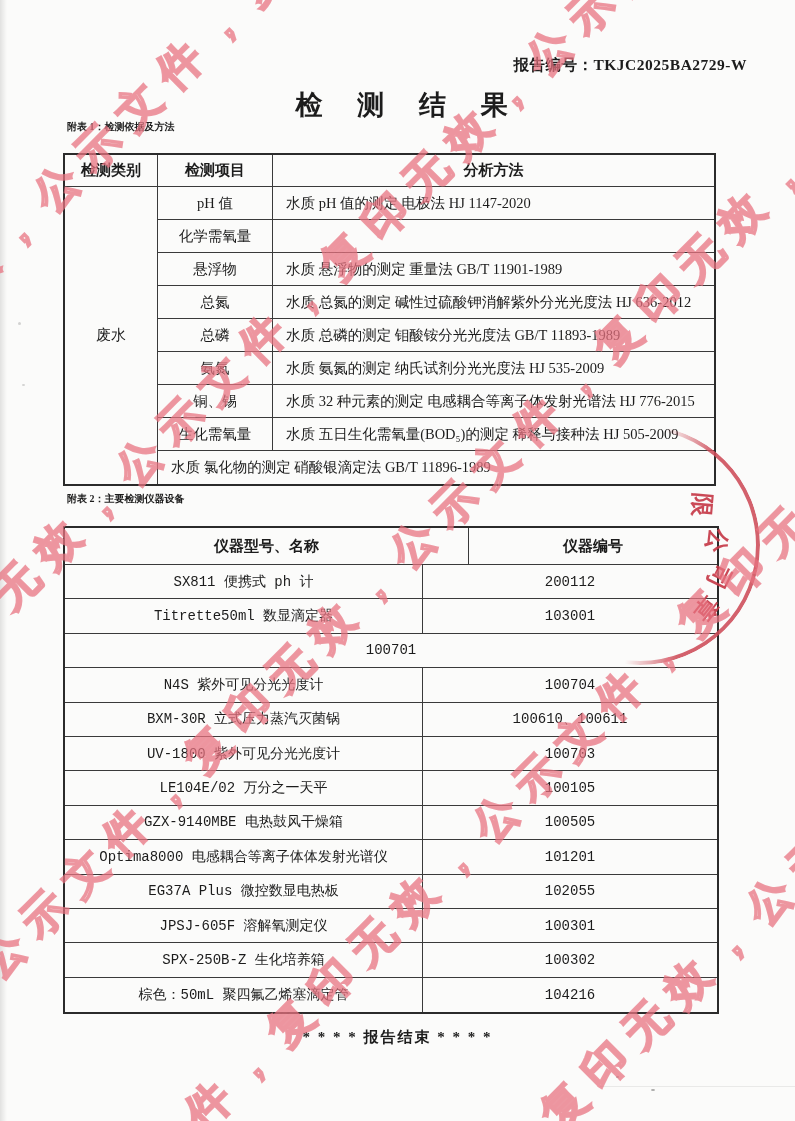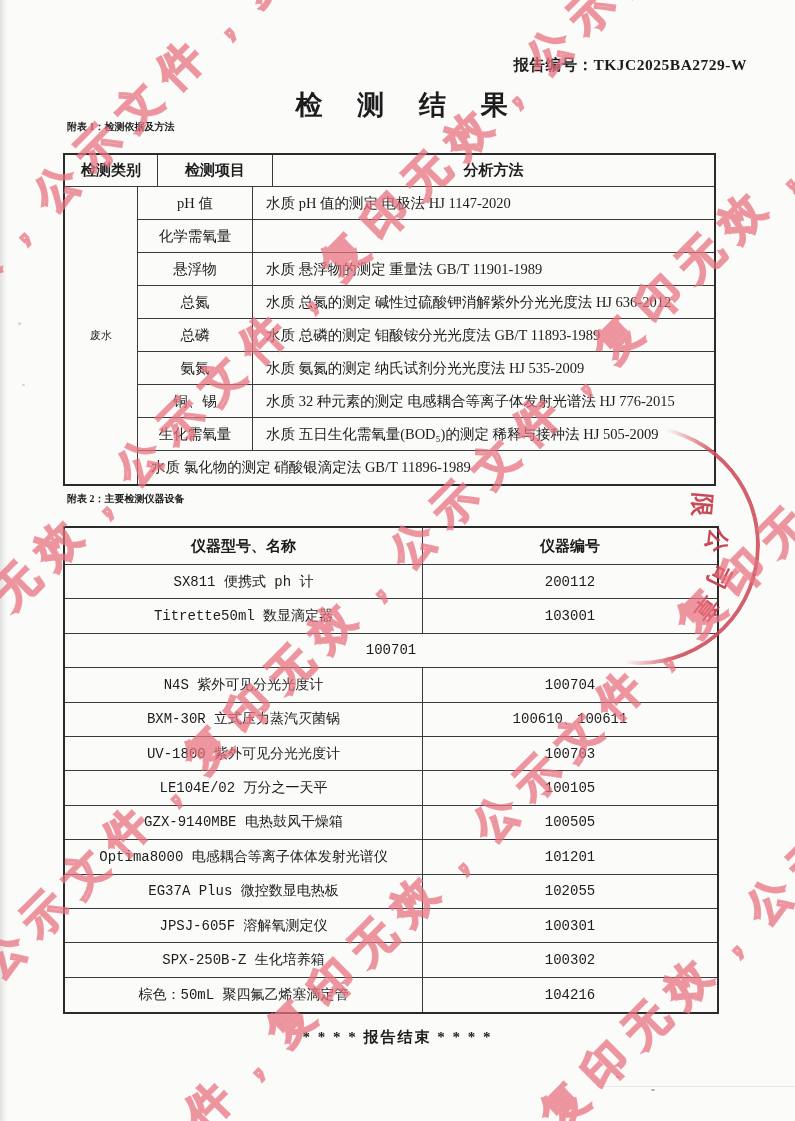--- a/index.html
+++ b/index.html
@@ -31,32 +31,32 @@
   .cap2{top:492px;}
 
   
   .t1{position:absolute;left:63px;top:153px;width:653px;border:2px solid #2b2b2b;font-size:14.5px;}
   .t1-head{display:flex;height:32px;border-bottom:1.4px solid #3a3a3a;font-weight:700;font-size:15px;}
   .t1-head>div{display:flex;align-items:center;justify-content:center;text-align:right;}
   .t1 .w-cat{width:93px;border-right:1.4px solid #3a3a3a;flex:none;}
   .t1 .w-item{width:115px;border-right:1.4px solid #3a3a3a;flex:none;}
   .t1 .w-method{flex:1;}
   .t1-body{display:flex;}
-  .t1-cat{width:73px;flex:none;border-right:1.4px solid #3a3a3a;display:flex;align-items:center;justify-content:center;font-size:11px;}
+  .t1-cat{width:93px;flex:none;border-right:1.4px solid #3a3a3a;display:flex;align-items:center;justify-content:center;font-size:15px;}
   .t1-rows{flex:1;min-width:0;}
   .t1-row{display:flex;height:33px;border-bottom:1.4px solid #3a3a3a;}
   .t1-row:last-child{border-bottom:none;}
   .t1-row .item{width:115px;flex:none;border-right:1.4px solid #3a3a3a;display:flex;align-items:center;justify-content:center;}
   .t1-row .method{flex:1;display:flex;align-items:center;padding-left:13px;white-space:nowrap;overflow:hidden;}
 
   
   .t2{position:absolute;left:63px;top:526px;width:656px;border:2px solid #2b2b2b;font-size:14.5px;}
   .t2-head{display:flex;height:37px;border-bottom:1.4px solid #3a3a3a;font-weight:700;font-size:15px;}
   .t2-head>div{display:flex;align-items:center;justify-content:center;}
-  .t2 .w-name{width:358px;flex:none;border-right:1.4px solid #3a3a3a;}
+  .t2 .w-name{width:404px;flex:none;border-right:1.4px solid #3a3a3a;}
   .t2 .w-num{flex:1;}
   .t2-row{display:flex;height:34.4px;border-bottom:1.4px solid #3a3a3a;
     font-family:"Liberation Mono","DejaVu Sans Mono",monospace;font-size:14px;}
   .t2-row:last-child{border-bottom:none;}
   .t2-row .name{width:358px;flex:none;border-right:1.4px solid #3a3a3a;display:flex;align-items:center;justify-content:center;white-space:nowrap;}
   .t2-row .num{flex:1;display:flex;align-items:center;justify-content:center;}
 
   
   .footer{position:absolute;top:1028px;left:0;right:0;text-align:center;font-size:15px;font-weight:700;letter-spacing:2px;}
 

